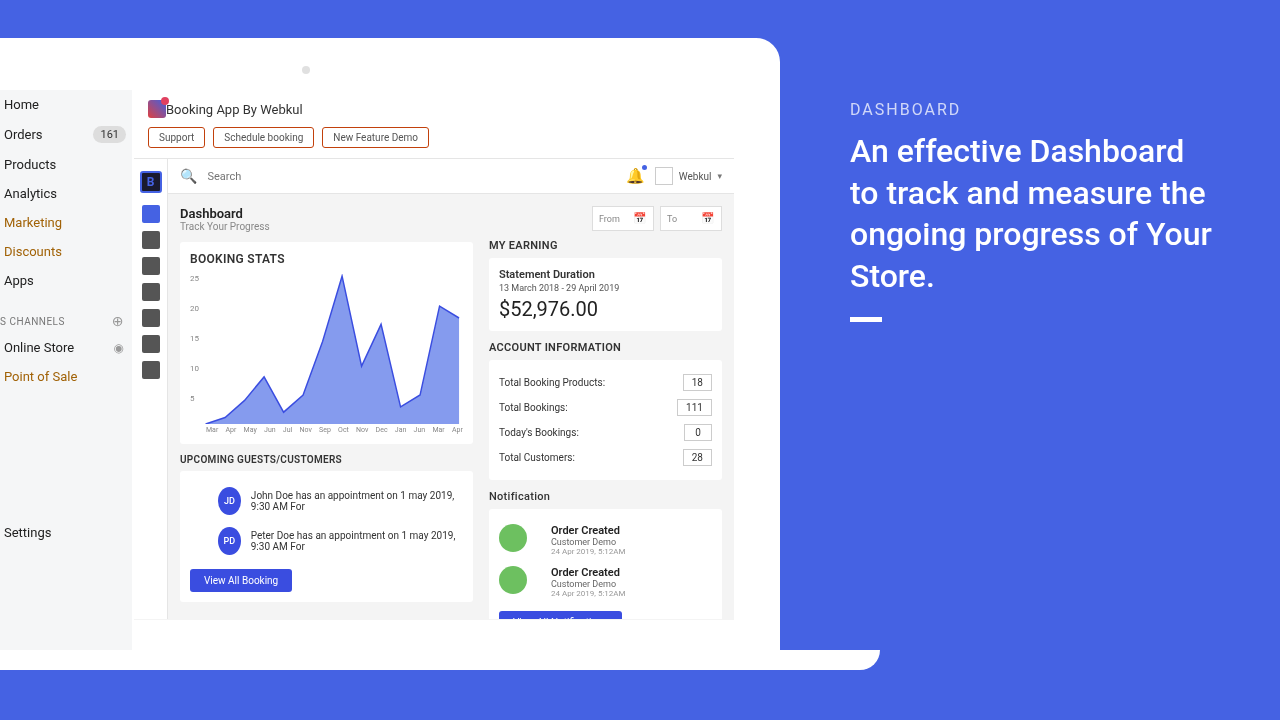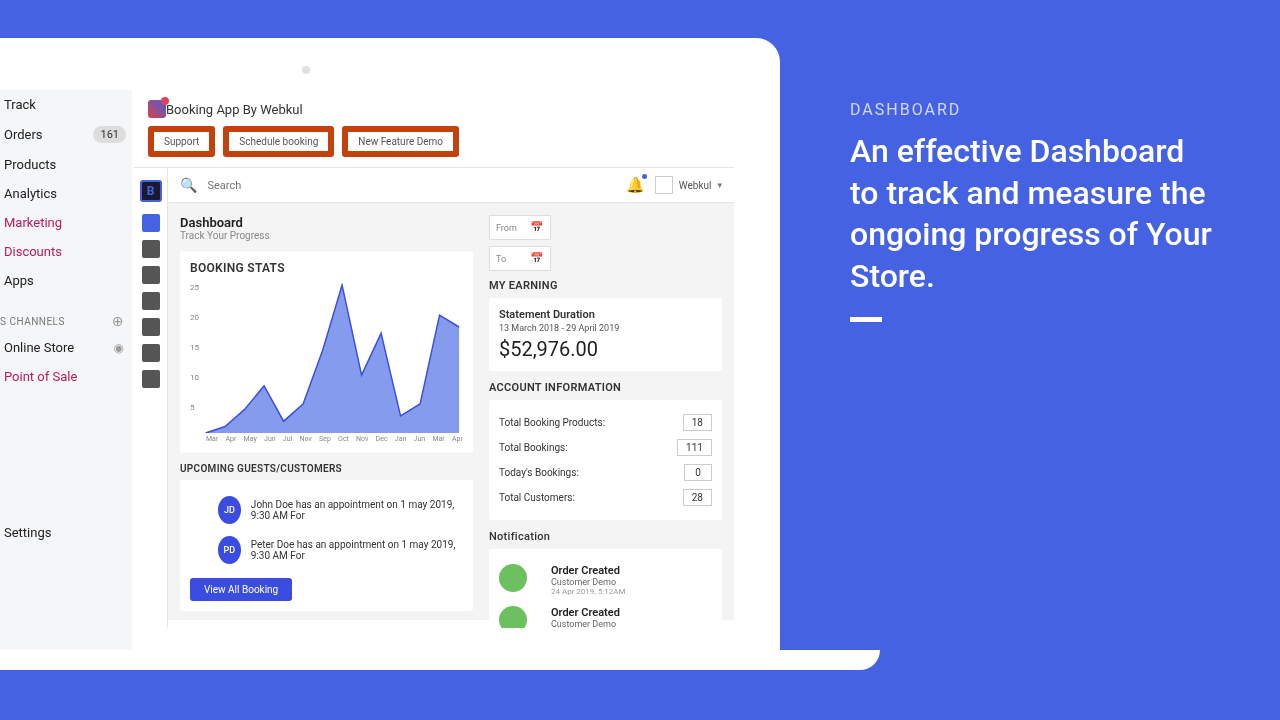--- a/index.html
+++ b/index.html
@@ -2,34 +2,34 @@
 <html><head>
 <meta charset="utf-8">
 <style>
 * { margin: 0; padding: 0; box-sizing: border-box; font-family: -apple-system, BlinkMacSystemFont, 'Segoe UI', Roboto, sans-serif; }
 body { background: #4562e3; width: 1280px; height: 720px; overflow: hidden; position: relative; }
 .laptop-frame { position: absolute; left: -10px; top: 38px; width: 790px; height: 630px; background: #fff; border-radius: 0 24px 0 0; }
 .laptop-base { position: absolute; left: -10px; top: 650px; width: 890px; height: 20px; background: #fff; border-radius: 0 0 30px 0; }
 .laptop-dot { position: absolute; left: 302px; top: 66px; width: 8px; height: 8px; background: #e0e0e0; border-radius: 50%; }
 .shopify-nav { position: absolute; left: 0; top: 90px; width: 132px; height: 560px; background: #f5f6f7; }
 .nav-item { padding: 7px 0 7px 4px; font-size: 13px; color: #212121; display: flex; align-items: center; justify-content: space-between; cursor: pointer; }
-.nav-item.dim { color: #be185d; text-align: right; }
+.nav-item.dim { color: #a16207; text-align: right; }
 .nav-badge { background: #ddd; color: #333; font-size: 11px; padding: 2px 7px; border-radius: 10px; margin-right: 6px; }
 .nav-section { font-size: 10px; color: #777; padding: 18px 0 4px 0; letter-spacing: 0.5px; display: flex; justify-content: space-between; align-items: center; }
 .nav-plus { color: #999; margin-right: 8px; font-size: 14px; }
 .nav-eye { color: #999; margin-right: 8px; font-size: 12px; }
 .nav-settings { position: absolute; bottom: 110px; left: 4px; font-size: 13px; color: #212121; }
 
 .app-page { position: absolute; left: 134px; top: 90px; width: 600px; height: 530px; background: #f4f4f4; }
 .app-header { background: #fff; padding: 10px 14px; border-bottom: 1px solid #e5e5e5; }
 .app-title-row { display: flex; align-items: center; margin-bottom: 8px; }
 .app-icon-cal { width: 18px; height: 18px; background: linear-gradient(45deg, #e04040, #4060e0); border-radius: 3px; position: relative; }
 .app-icon-cal::after { content: ''; position: absolute; top: -3px; right: -3px; width: 8px; height: 8px; background: #e04060; border-radius: 50%; }
 .app-title { font-size: 13px; color: #333; }
-.app-btn { font-size: 10px; padding: 4px 10px; border: 6px solid #c2410c; background: #fff; border-radius: 3px; color: #555; cursor: pointer; margin-right: 4px; }
+.app-btn { font-size: 10px; padding: 4px 10px; border: 1px solid #c2410c; background: #fff; border-radius: 3px; color: #555; cursor: pointer; margin-right: 4px; }
 
 .app-body { display: flex; height: 460px; }
 .icon-rail { width: 34px; background: #fff; border-right: 1px solid #e5e5e5; padding-top: 8px; }
 .rail-logo { width: 22px; height: 22px; background: #1a1a2e; border: 2px solid #4562e3; border-radius: 3px; margin: 4px auto 12px; display: flex; align-items: center; justify-content: center; color: #4562e3; font-size: 12px; font-weight: bold; }
 .rail-icon { width: 18px; height: 18px; background: #555; margin: 8px auto; border-radius: 2px; }
 .rail-icon.active { background: #4562e3; }
 
 .main-col { flex: 1; display: flex; flex-direction: column; }
 .topbar { background: #fff; border-bottom: 1px solid #e5e5e5; padding: 8px 12px; display: flex; align-items: center; gap: 10px; }
 .search-icon { color: #999; font-size: 14px; }
@@ -40,21 +40,21 @@
 .user-avatar { width: 18px; height: 18px; border: 1px solid #ccc; }
 .chevron { font-size: 9px; color: #777; }
 
 .content-row { display: flex; flex: 1; overflow: hidden; }
 .content-left { width: 56%; padding: 12px; }
 .content-right { width: 44%; padding: 12px 12px 12px 4px; }
 
 .dash-head { display: flex; justify-content: space-between; align-items: flex-start; }
 .dash-title { font-size: 13px; font-weight: 600; color: #222; }
 .dash-sub { font-size: 10px; color: #888; }
-.date-inputs { display: flex; gap: 6px; flex-direction: column; }
+.date-inputs { display: flex; gap: 6px; }
 .date-box { border: 1px solid #ddd; background: #fff; font-size: 9px; padding: 5px 6px; display: flex; align-items: center; gap: 12px; color: #888; width: 62px; justify-content: space-between; }
 .cal-ico { color: #888; font-size: 11px; }
 
 .stats-card { background: #fff; margin-top: 10px; padding: 10px; border-radius: 3px; }
 .stats-title { font-size: 12px; font-weight: 600; color: #333; letter-spacing: 0.3px; margin-bottom: 8px; }
 .chart { position: relative; height: 150px; }
 .chart svg { width: 100%; height: 100%; }
 .y-tick { position: absolute; left: 0; font-size: 8px; color: #888; }
 .x-ticks { display: flex; justify-content: space-between; font-size: 7px; color: #888; margin-top: 2px; padding-left: 16px; }
 
@@ -87,21 +87,21 @@
 </style>
 </head>
 <body>
 
 <div class="laptop-frame"></div>
 <div class="laptop-base"></div>
 <div class="laptop-dot"></div>
 
 <div class="shopify-nav">
   <div class="nav-item">
-      <span>Track</span>
+      <span>Home</span>
     </div>
   <div class="nav-item">
       <span>Orders</span>
       <span class="nav-badge">161</span>
     </div>
   <div class="nav-item">
       <span>Products</span>
     </div>
   <div class="nav-item">
       <span>Analytics</span>

